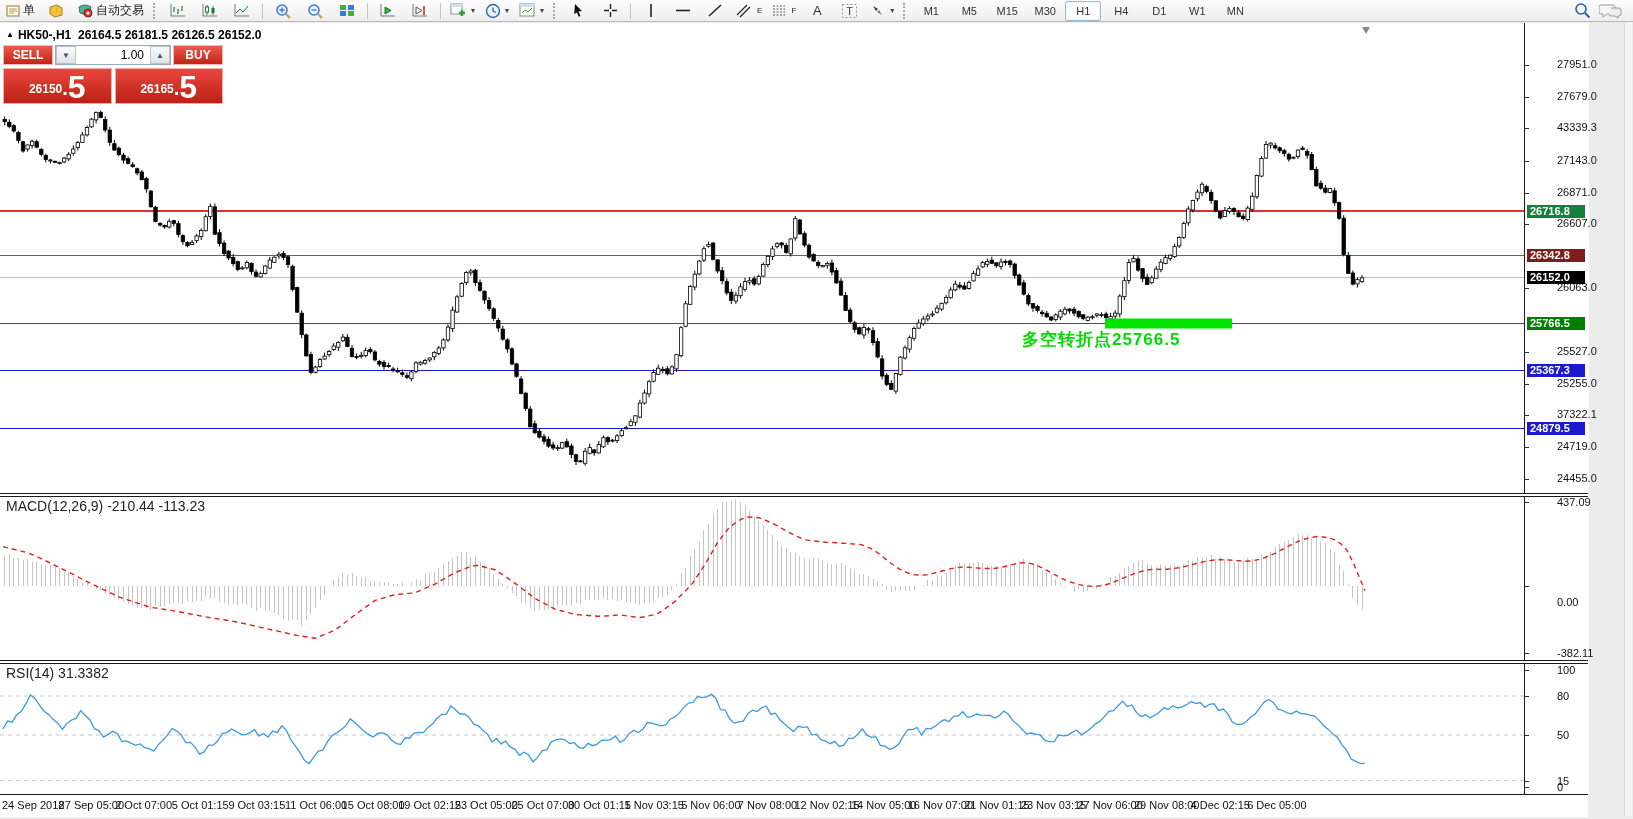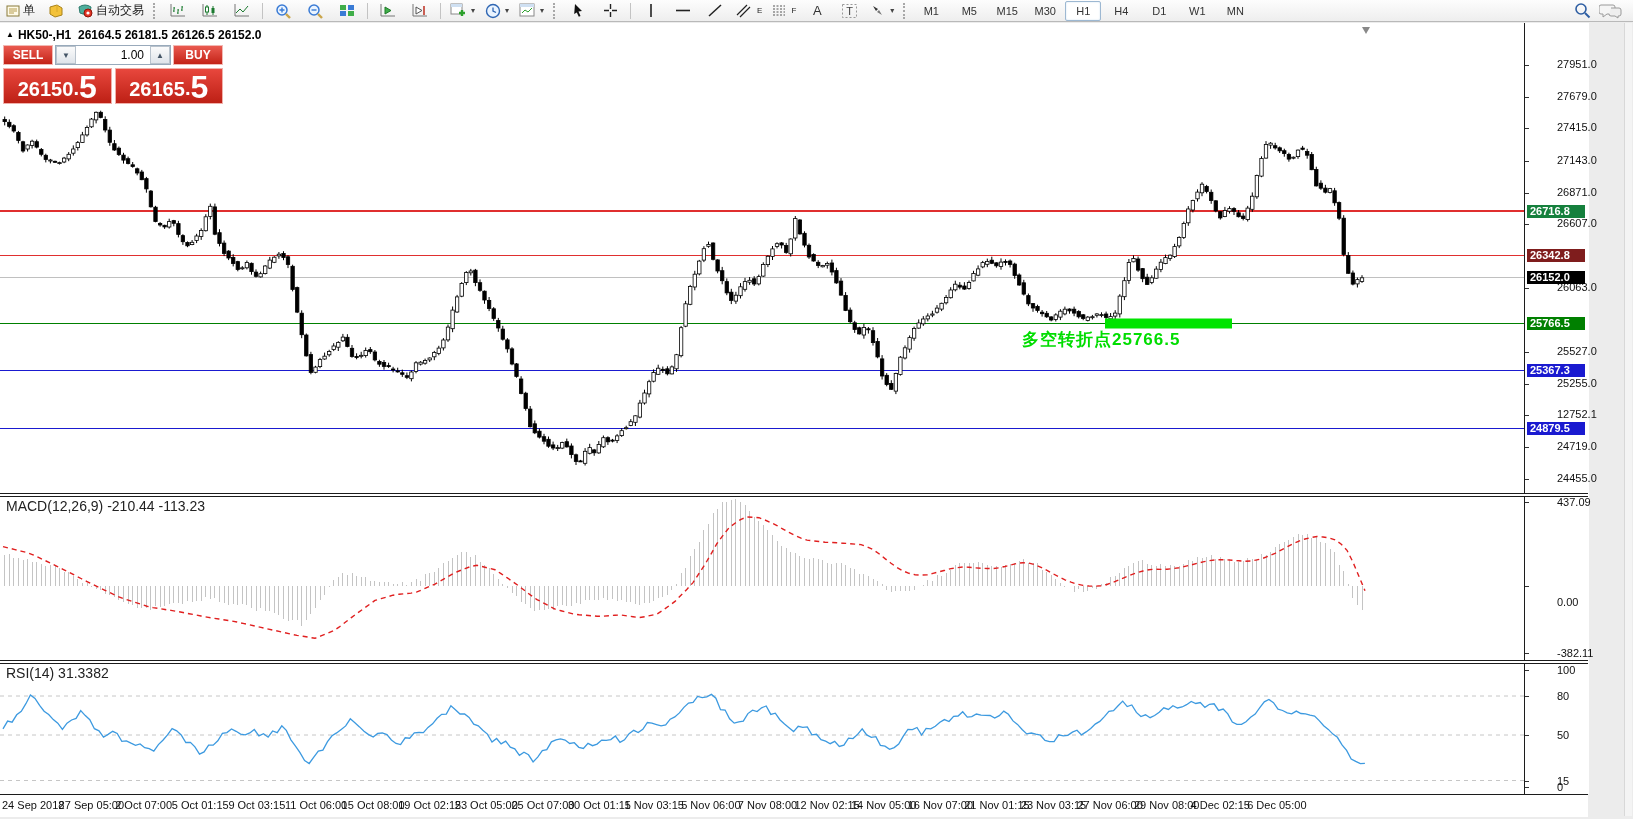--- a/index.html
+++ b/index.html
@@ -44,21 +44,21 @@
   .tp-sellbtn,.tp-buybtn{width:48px;background:linear-gradient(#ea5a50,#c32317);color:#fff;
     font-size:12px;display:flex;align-items:center;justify-content:center;border:1px solid #f2b9b4;}
   .tp-spin{flex:1;display:flex;border:1px solid #9ab;background:#fff;}
   .spin-btn{width:18px;background:linear-gradient(#fbfbfb,#dfe4ea);border:1px solid #b8c2cc;
     color:#456;font-size:8px;display:flex;align-items:center;justify-content:center;}
   .spin-val{flex:1;display:flex;align-items:center;justify-content:flex-end;padding-right:6px;
     font-size:12px;font-weight:normal;color:#000;}
   .tp-row2{display:flex;height:36px;gap:3px;margin-top:3px;}
   .tp-tile{flex:1;background:linear-gradient(#e8473d,#bd2015);color:#fff;display:flex;
     align-items:flex-end;justify-content:center;padding-bottom:1px;border:1px solid #f0b0aa;}
-  .p-main{font-size:20px;line-height:26px;margin-top:44px;}
+  .p-main{font-size:12px;line-height:26px;margin-top:44px;}
   .p-dot{font-size:20px;line-height:27px;}
   .p-big{font-size:32px;line-height:30px;}
   .scrollbar{position:absolute;left:1624px;top:23px;width:7px;height:793px;
     background:#f4f4f4;border-left:1px solid #d8d8d8;}
   svg text{font-family:"Liberation Sans",sans-serif;}
 </style>
 </head>
 <body>
 
 <div class="toolbar">
@@ -1166,35 +1166,35 @@
 
   <div class="pane-divider" style="top:470px"></div>
   <div class="pane-divider" style="top:637px"></div>
 
   <div class="axis-rail" id="axis">
       <div class="tickmark" style="top:42px"></div>
       <div class="tick" style="top:35px">27951.0</div>
       <div class="tickmark" style="top:74px"></div>
       <div class="tick" style="top:67px">27679.0</div>
       <div class="tickmark" style="top:105px"></div>
-      <div class="tick" style="top:98px">27415.0</div>
+      <div class="tick" style="top:98px">43339.3</div>
       <div class="tickmark" style="top:138px"></div>
       <div class="tick" style="top:131px">27143.0</div>
       <div class="tickmark" style="top:170px"></div>
       <div class="tick" style="top:163px">26871.0</div>
       <div class="tickmark" style="top:201px"></div>
       <div class="tick" style="top:194px">26607.0</div>
       <div class="tickmark" style="top:265px"></div>
       <div class="tick" style="top:258px">26063.0</div>
       <div class="tickmark" style="top:329px"></div>
       <div class="tick" style="top:322px">25527.0</div>
       <div class="tickmark" style="top:361px"></div>
       <div class="tick" style="top:354px">25255.0</div>
       <div class="tickmark" style="top:392px"></div>
-      <div class="tick" style="top:385px">12752.1</div>
+      <div class="tick" style="top:385px">37322.1</div>
       <div class="tickmark" style="top:424px"></div>
       <div class="tick" style="top:417px">24719.0</div>
       <div class="tickmark" style="top:456px"></div>
       <div class="tick" style="top:449px">24455.0</div>
       <div class="badge" style="top:182px;background:#15803d">26716.8</div>
       <div class="badge" style="top:226px;background:#7f1d1d">26342.8</div>
       <div class="badge" style="top:248px;background:#000000">26152.0</div>
       <div class="badge" style="top:294px;background:#008000">25766.5</div>
       <div class="badge" style="top:341px;background:#1a1ad0">25367.3</div>
       <div class="badge" style="top:399px;background:#1a1ad0">24879.5</div>

